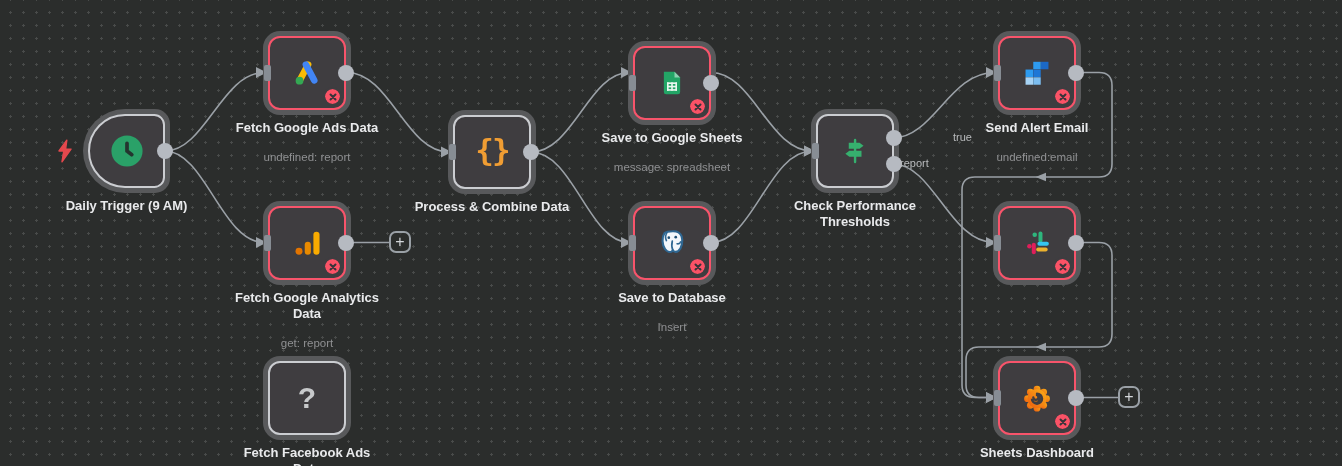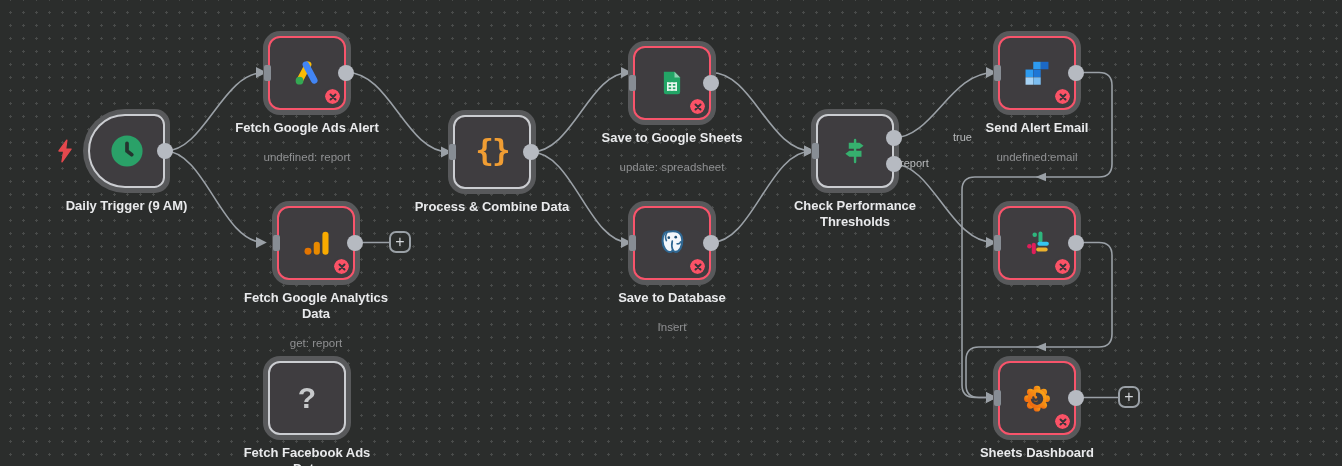--- a/index.html
+++ b/index.html
@@ -103,26 +103,26 @@
       <div class="err-badge">
         <svg width="8" height="8" viewBox="0 0 8 8">
               <path d="M1.5 1.5 L6.5 6.5 M6.5 1.5 L1.5 6.5" stroke="#37343a" stroke-width="2" stroke-linecap="round"></path>
             </svg>
       </div>
     </div>
       </div>
     <div class="in-port"></div>
     <div class="out-port"></div>
     <div class="nlabel">
-      <div>Fetch Google Ads Alert</div>
+      <div>Fetch Google Ads Data</div>
       <div class="nsub">undefined: report</div>
     </div>
   </div>
 
-  <div class="node error w170" style="left:272px;top:201px;">
+  <div class="node error w170" style="left:263px;top:201px;">
     <div class="shell">
         <div class="body">
       <svg width="32" height="32" viewBox="0 0 24 24">
         <circle cx="6" cy="18.2" r="2.6" fill="#e37400"></circle>
         <rect x="10.3" y="11" width="4.6" height="9.8" rx="2.3" fill="#e88a00"></rect>
         <rect x="16.8" y="3.6" width="4.6" height="17.2" rx="2.3" fill="#f9ab00"></rect>
       </svg>
       <div class="err-badge">
         <svg width="8" height="8" viewBox="0 0 8 8">
               <path d="M1.5 1.5 L6.5 6.5 M6.5 1.5 L1.5 6.5" stroke="#37343a" stroke-width="2" stroke-linecap="round"></path>
@@ -182,21 +182,21 @@
         <svg width="8" height="8" viewBox="0 0 8 8">
               <path d="M1.5 1.5 L6.5 6.5 M6.5 1.5 L1.5 6.5" stroke="#37343a" stroke-width="2" stroke-linecap="round"></path>
             </svg>
       </div>
     </div>
       </div>
     <div class="in-port"></div>
     <div class="out-port"></div>
     <div class="nlabel">
       <div>Save to Google Sheets</div>
-      <div class="nsub">update: spreadsheet</div>
+      <div class="nsub">message: spreadsheet</div>
     </div>
   </div>
 
   <div class="node w150" style="left:811px;top:109px;">
     <div class="shell">
         <div class="body">
       <svg width="34" height="34" viewBox="0 0 24 24">
         <rect x="11.2" y="3.4" width="1.7" height="17.2" rx="0.85" fill="#36b06e"></rect>
         <path d="M7.6 6.2 h7.6 l2.8 2.1 -2.8 2.1 h-7.6 z" fill="#36b06e"></path>
         <path d="M16.6 11.8 h-8.6 l-2.8 2.1 2.8 2.1 h8.6 z" fill="#36b06e"></path>

